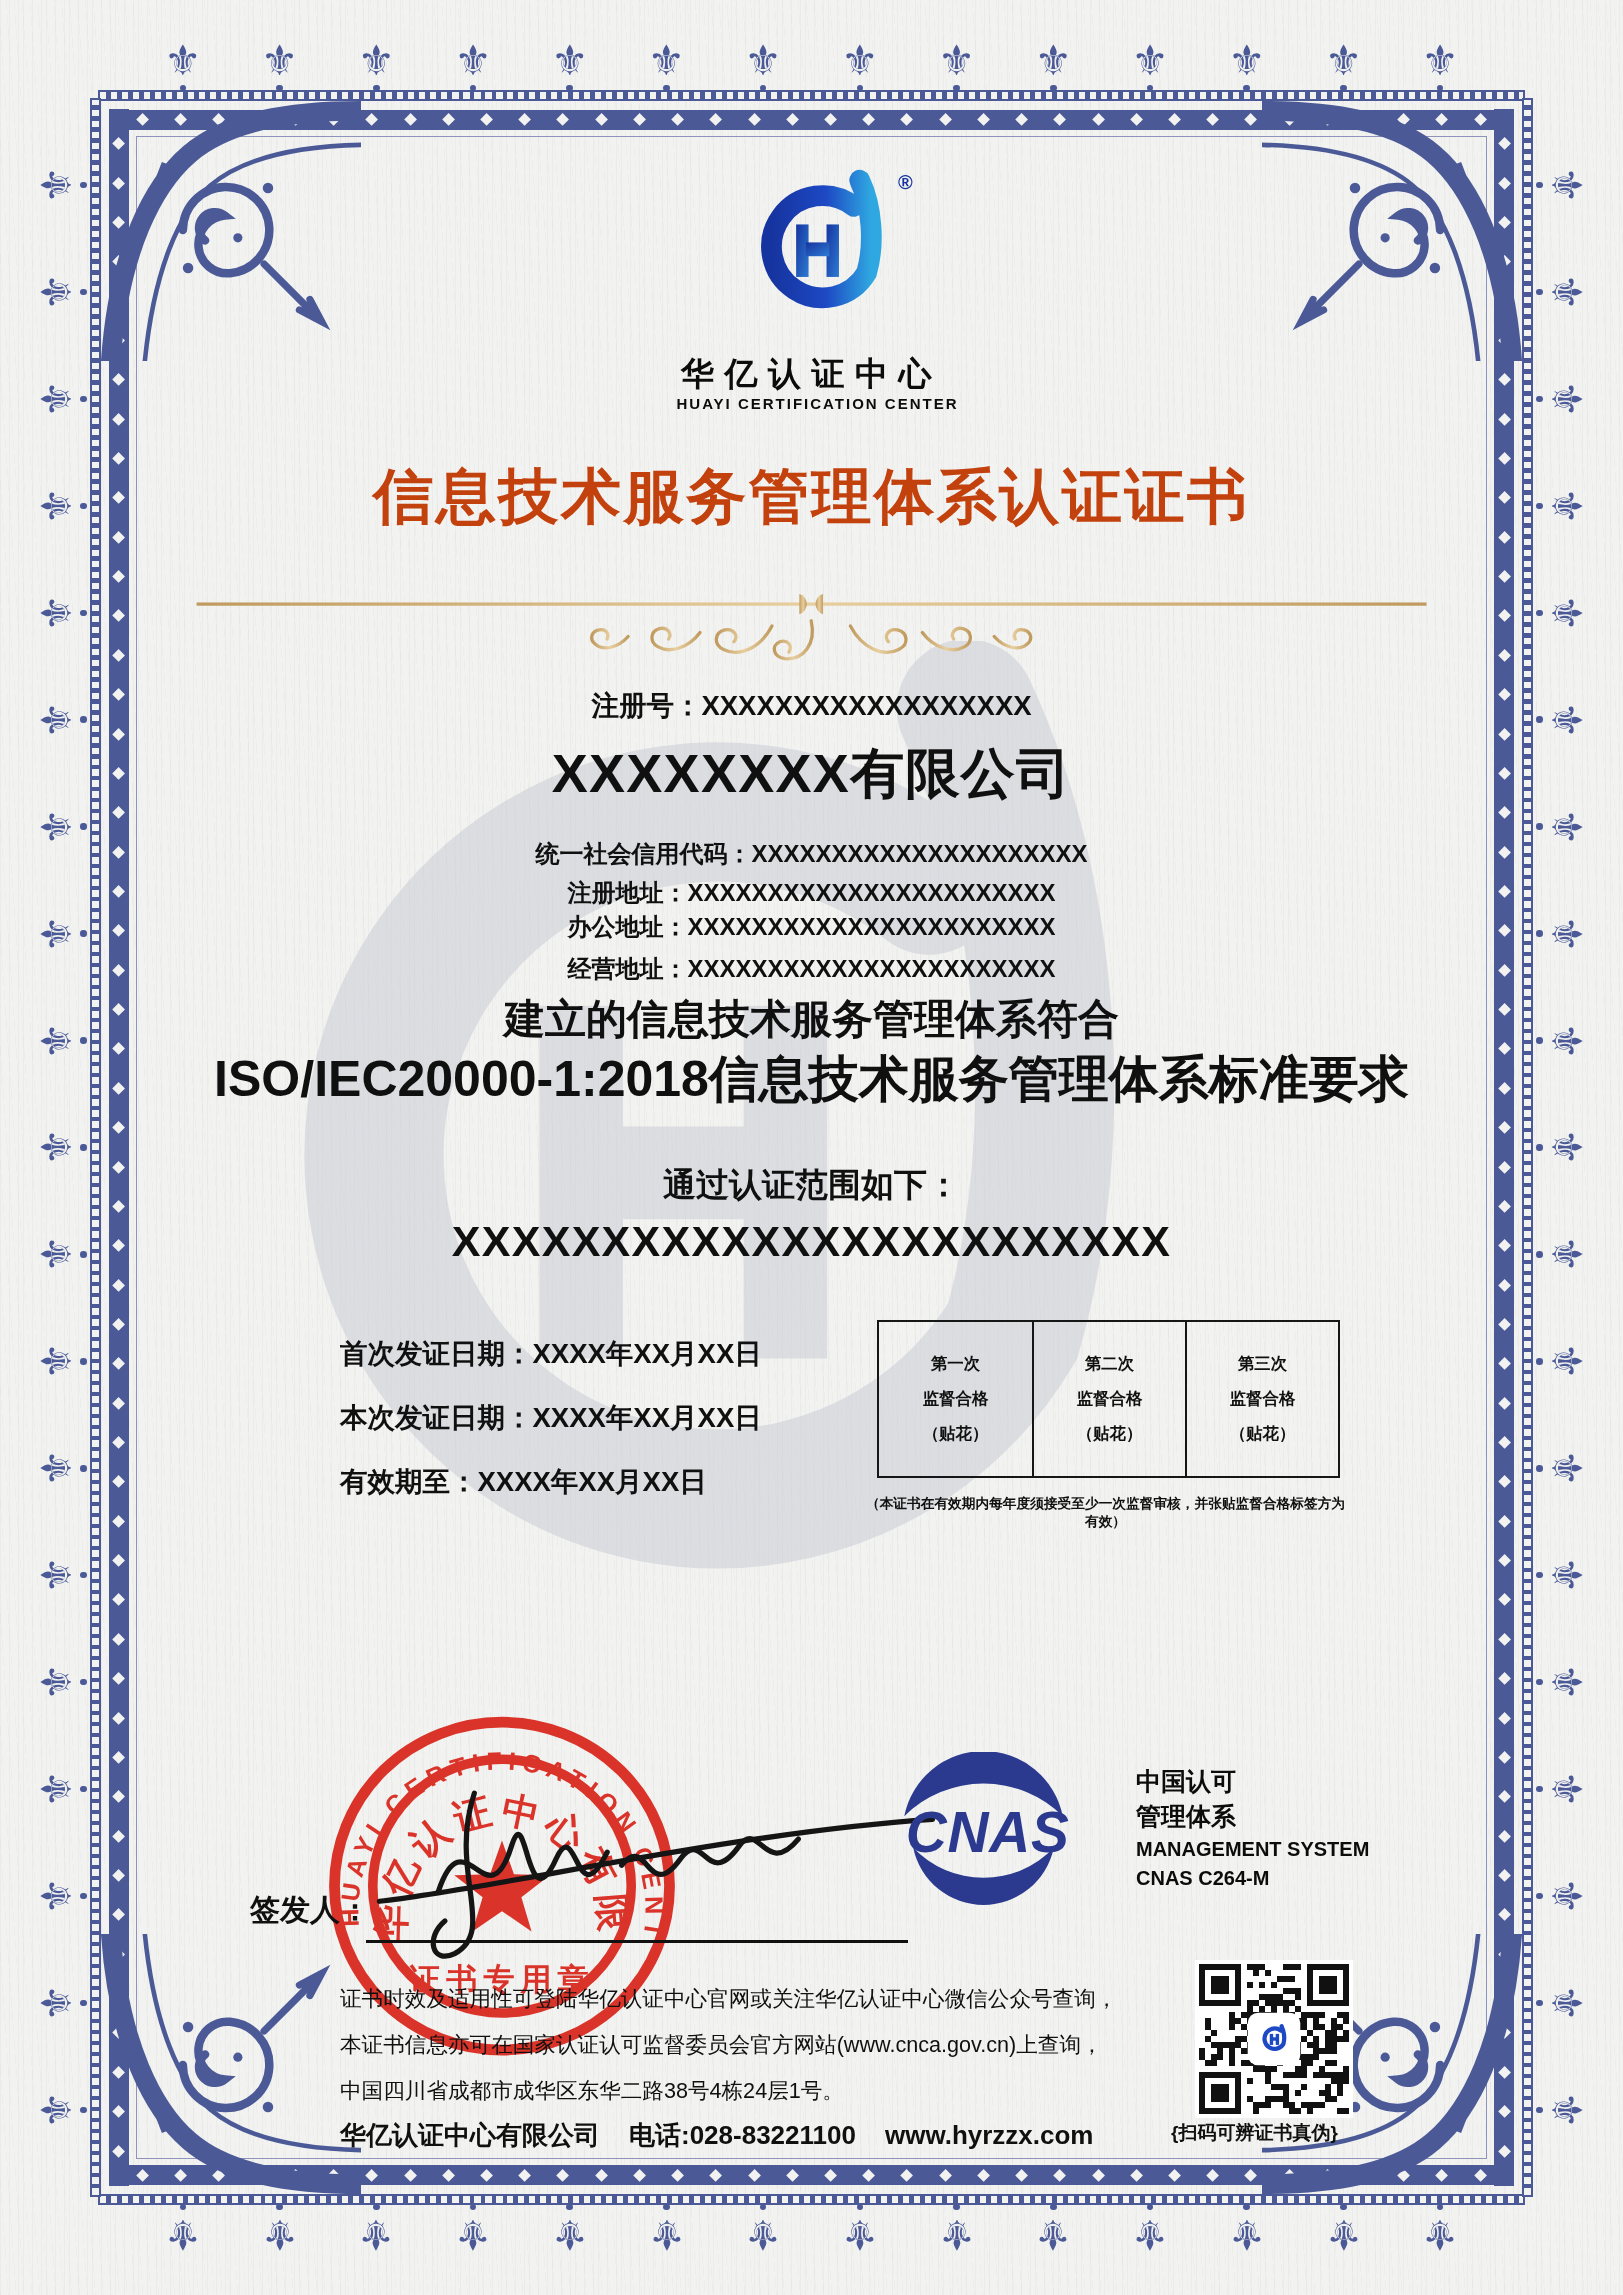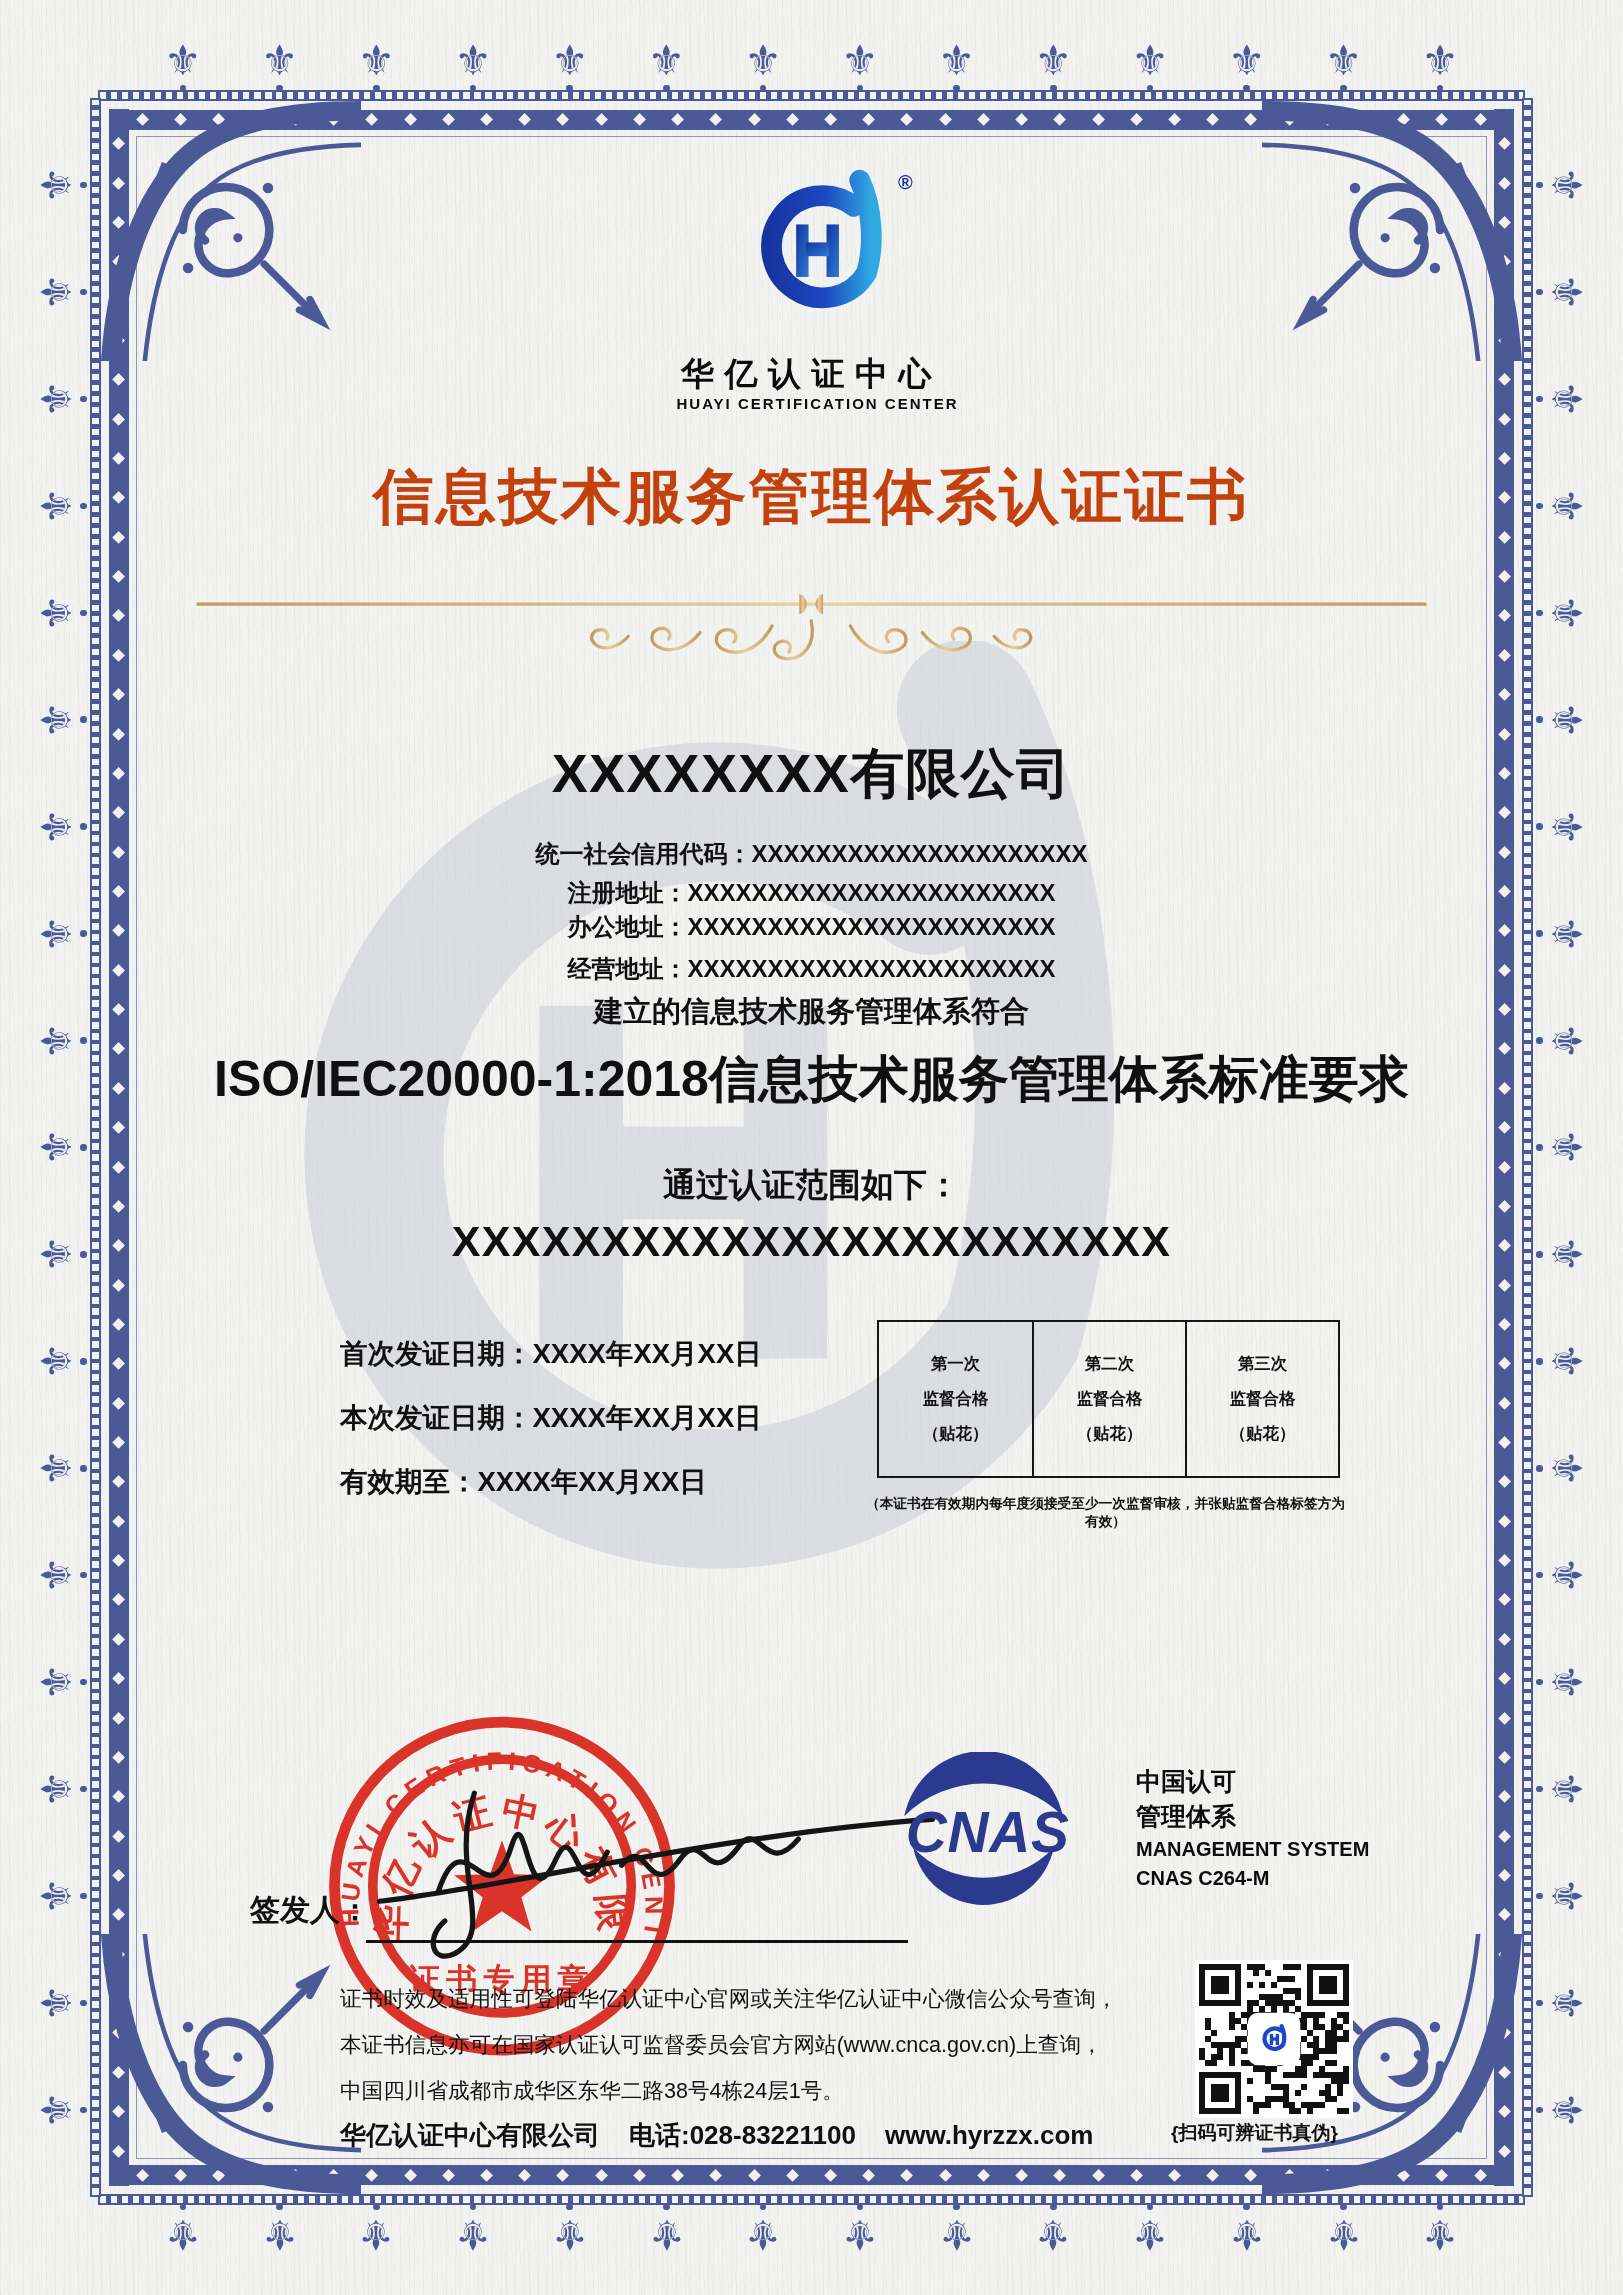--- a/index.html
+++ b/index.html
@@ -56,21 +56,21 @@
   .abs{position:absolute;}
   .ctr{left:0;right:0;text-align:center;}
   .watermark{opacity:.5;}
   .org-cn{top:352px;font-size:33px;font-weight:bold;letter-spacing:10.5px;color:#0c0c0c;}
   .org-en{top:395px;font-size:15px;font-weight:bold;letter-spacing:2px;color:#0c0c0c;margin-left:12px;}
   .title{top:457px;font-size:60px;font-weight:700;letter-spacing:2.6px;color:#c2410c;}
   .regline{top:688px;font-size:27.5px;font-weight:600;}
   .company{top:738px;font-size:54px;font-weight:800;letter-spacing:1.3px;}
   .field{font-size:24px;font-weight:600;}
   .f0{top:838px;} .f1{top:877px;} .f2{top:911px;} .f3{top:945px;margin-top:8px;}
-  .conf1{top:992px;font-size:29px;font-weight:bold;}
+  .conf1{top:992px;font-size:41px;font-weight:bold;}
   .conf2{top:1046px;font-size:50px;font-weight:700;letter-spacing:0px;}
   .scopelbl{top:1163px;font-size:33px;font-weight:bold;}
   .scopeval{top:1217px;font-size:43px;font-weight:700;letter-spacing:1.3px;}
   .daterow{left:340px;font-size:27.5px;font-weight:bold;}
   .d0{top:1336px;} .d1{top:1400px;} .d2{top:1464px;}
   .suptable{left:877px;top:1320px;width:459px;height:154px;border:2px solid #161616;display:grid;grid-template-columns:1fr 1fr 1fr;background:transparent;}
   .supcell{border-left:2px solid #161616;display:flex;flex-direction:column;align-items:center;justify-content:center;gap:13px;font-size:16.4px;font-weight:bold;}
   .supcell:first-child{border-left:none;}
   .supnote{left:862px;top:1495px;width:487px;font-size:13.7px;font-weight:bold;text-align:center;}
   .issuer{left:250px;top:1890px;font-size:30px;font-weight:bold;}
@@ -678,20 +678,23 @@
       <path d="M940,44 C948,80 928,104 900,102 C882,100 878,82 892,76 C904,72 912,82 906,92"></path>
       <g id="gswL">
         <path d="M880,52 C862,86 830,100 806,88 C790,80 792,62 808,58 C820,55 830,66 822,76"></path>
         <path d="M770,62 C752,86 724,94 706,84 C692,76 694,60 708,56 C720,53 728,64 722,72"></path>
         <path d="M660,68 C644,86 622,90 610,80 C600,72 604,60 616,58 C626,56 632,64 628,72"></path>
       </g>
       <use href="#gswL" transform="translate(1880,0) scale(-1,1)"></use>
     </g>
   </svg>
 
+  <div class="abs ctr regline">
+    <span>注册号：</span><span>XXXXXXXXXXXXXXXXXX</span>
+  </div>
   <div class="abs ctr company">XXXXXXXX有限公司</div>
 
   <div class="abs ctr field f0">
     <span>统一社会信用代码：</span><span>XXXXXXXXXXXXXXXXXXXXX</span>
   </div>
   <div class="abs ctr field f1">
     <span>注册地址：</span><span>XXXXXXXXXXXXXXXXXXXXXXX</span>
   </div>
   <div class="abs ctr field f2">
     <span>办公地址：</span><span>XXXXXXXXXXXXXXXXXXXXXXX</span>

